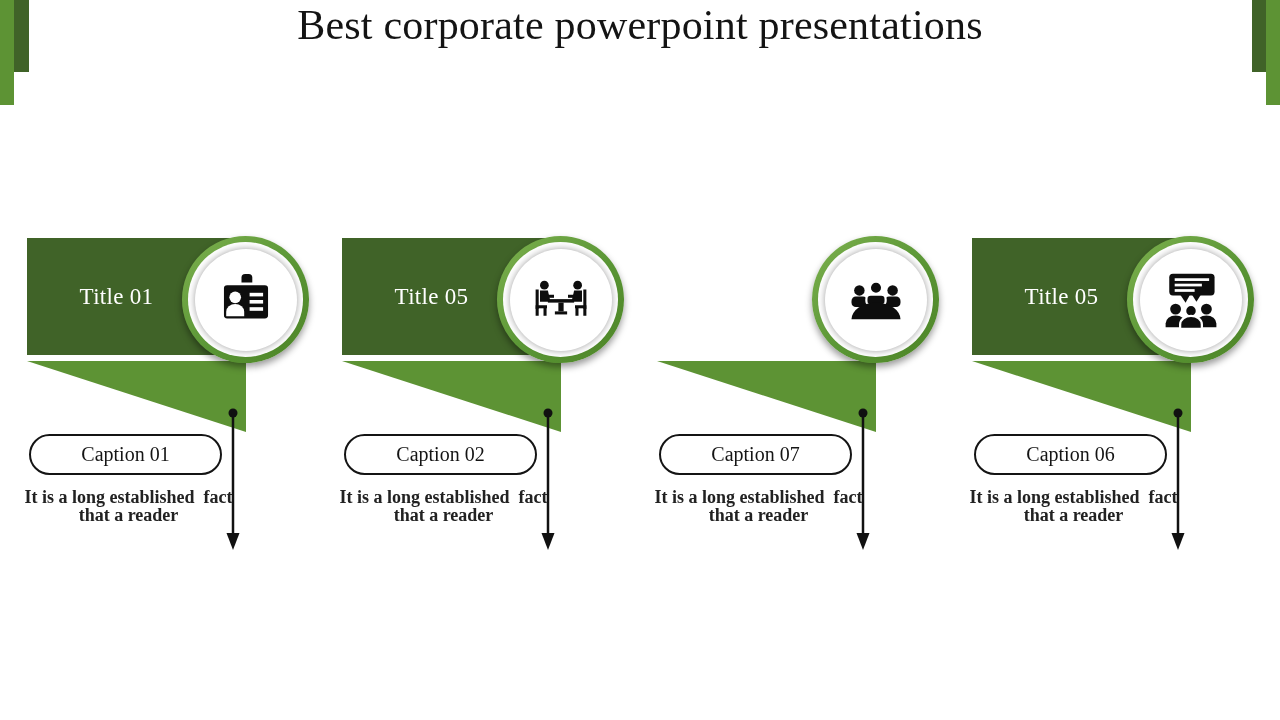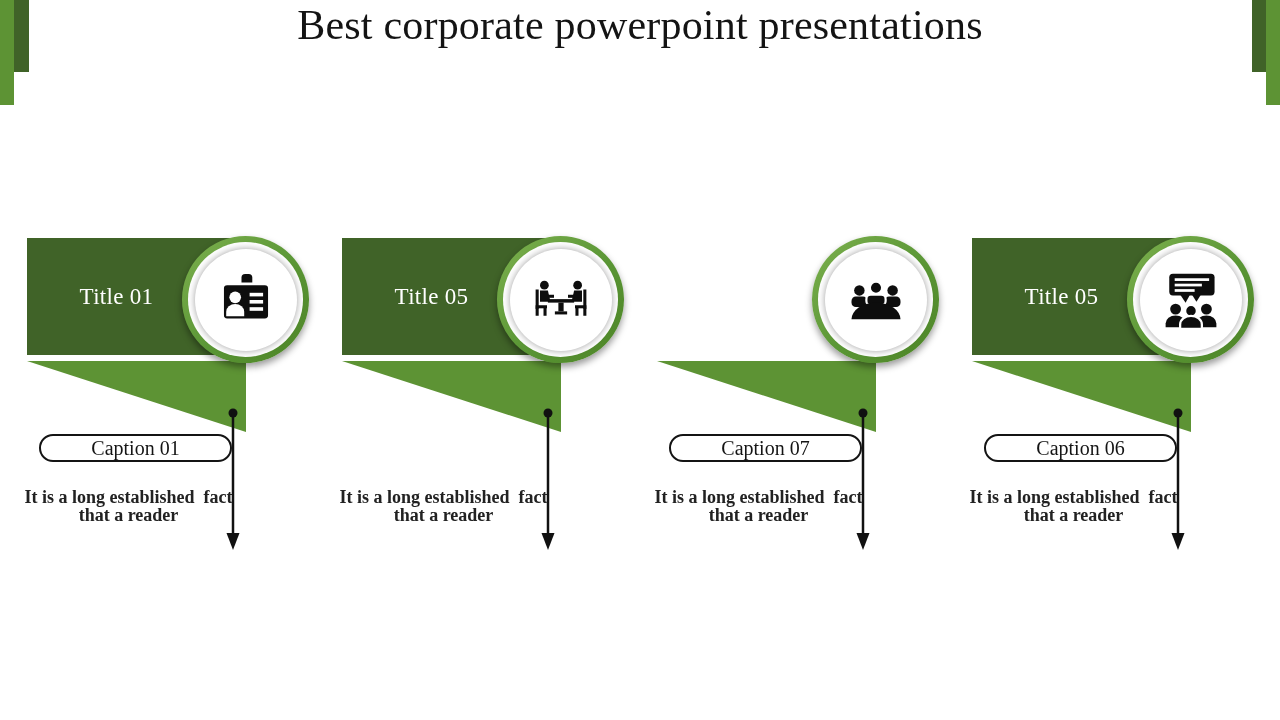--- a/index.html
+++ b/index.html
@@ -47,21 +47,21 @@
     width:102px;height:102px;border-radius:50%;background:#ffffff;
     box-shadow:0 0 7px rgba(0,0,0,.38);
     display:flex;align-items:center;justify-content:center;
   }
   .icon{width:60px;height:60px;display:flex;align-items:center;justify-content:center;}
   .icon svg{display:block;}
 
   .arrow{position:absolute;left:198px;top:169px;}
 
   .caption-pill{
-    position:absolute;left:12px;top:198px;width:193px;height:28px;box-sizing:border-box;
+    position:absolute;left:2px;top:198px;width:193px;height:41px;box-sizing:border-box;
     border:2.5px solid #141414;border-radius:21px;background:#ffffff;
     display:flex;align-items:center;justify-content:center;
   }
   .caption-label{font-size:20px;color:#141414;}
 
   .body-text{
     position:absolute;left:-13px;top:252px;width:229px;text-align:center;
     font-size:18px;font-weight:bold;line-height:18px;color:#222222;white-space:pre-wrap;
   }
 </style>
@@ -141,20 +141,23 @@
             </svg>
           </span>
         </div>
       </div>
     </div>
     <svg class="arrow" width="16" height="146" viewBox="0 0 16 146">
       <circle cx="8" cy="8" r="4.5" fill="#111"></circle>
       <line x1="8" y1="8" x2="8" y2="131" stroke="#111" stroke-width="2.5"></line>
       <polygon points="1.5,128 14.5,128 8,145" fill="#111"></polygon>
     </svg>
+    <div class="caption-pill">
+      <span class="caption-label">Caption 02</span>
+    </div>
     <div class="body-text">It is a long established  fact
 that a reader</div>
   </div>
 
   <div class="group g2">
     <div class="wedge"></div>
     <div class="circle-badge">
       <div class="circle-white">
         <div class="circle-inner">
           <span class="icon">

